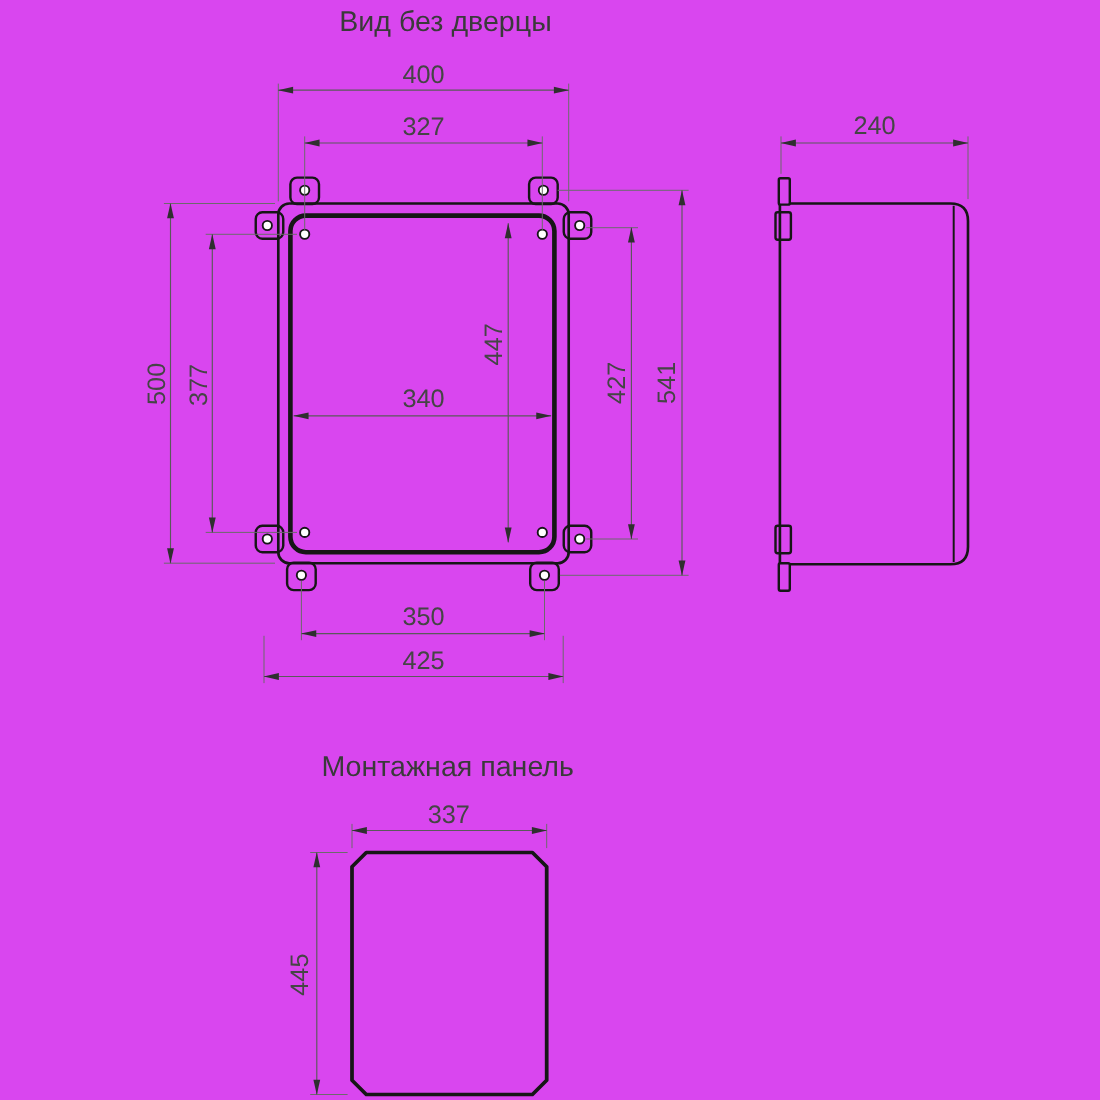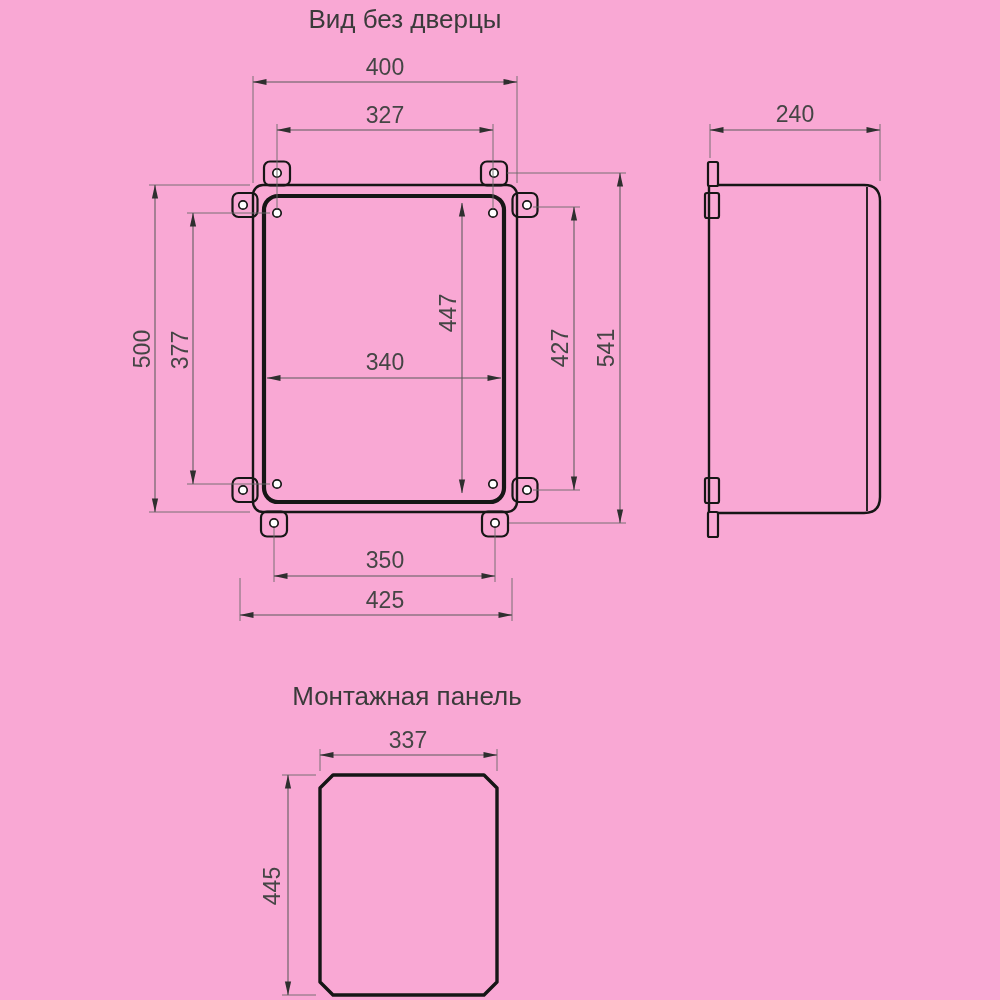--- a/index.html
+++ b/index.html
@@ -1,16 +1,16 @@
 <!DOCTYPE html>
 <html><head>
 <meta charset="utf-8">
 <style>
   html, body { margin: 0; padding: 0; background: #ffffff; }
-  .stage { width: 1000px; height: 1000px; position: relative; background: #f9a8d4; }
+  .stage { width: 1000px; height: 1000px; position: relative; background: #d946ef; }
   svg { display: block; }
   .outline { fill: none; stroke: #161616; stroke-width: 2.4; stroke-linejoin: round; }
   .thick   { stroke-width: 4.2; }
   .thin    { stroke-width: 1.8; }
   .tab     { fill: none; stroke: #161616; stroke-width: 2.2; }
   .hole    { fill: #ffffff; stroke: #161616; stroke-width: 1.7; }
   .dim     { stroke: #5a5a5a; stroke-width: 1.05; fill: none; }
   .ext     { stroke: #6a6a6a; stroke-width: 0.9; fill: none; }
   .dim-text   { font-family: "Liberation Sans", sans-serif; font-size: 23px; fill: #454545; text-anchor: middle; }
   .title-text { font-family: "Liberation Sans", sans-serif; font-size: 26px; fill: #3a3a3a; text-anchor: middle; }

